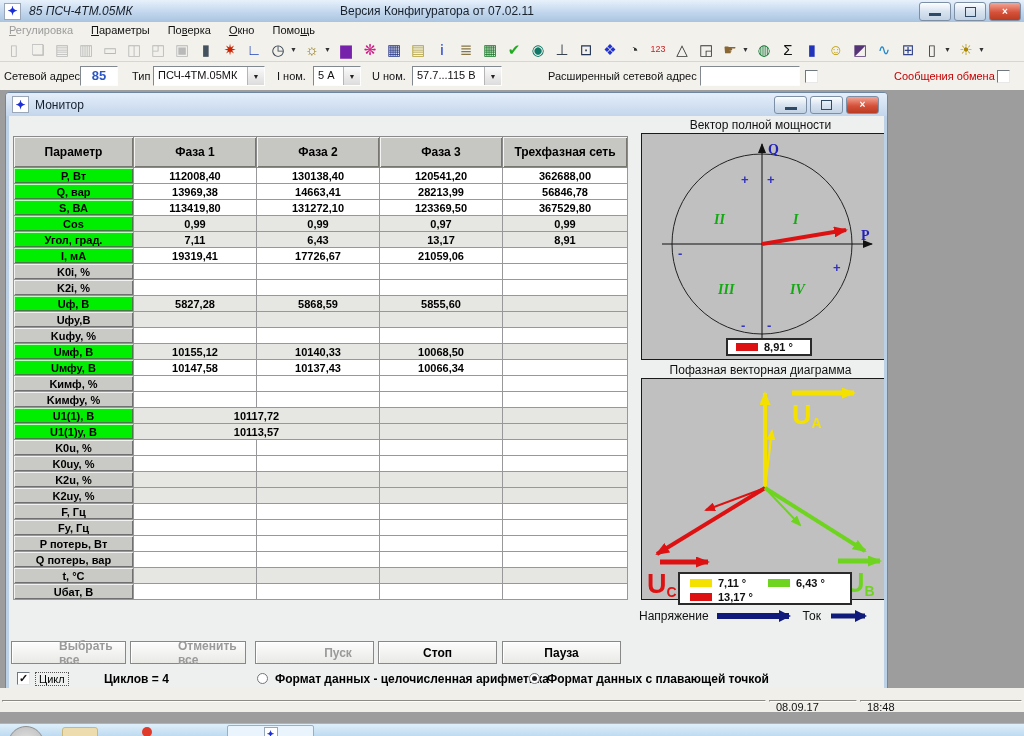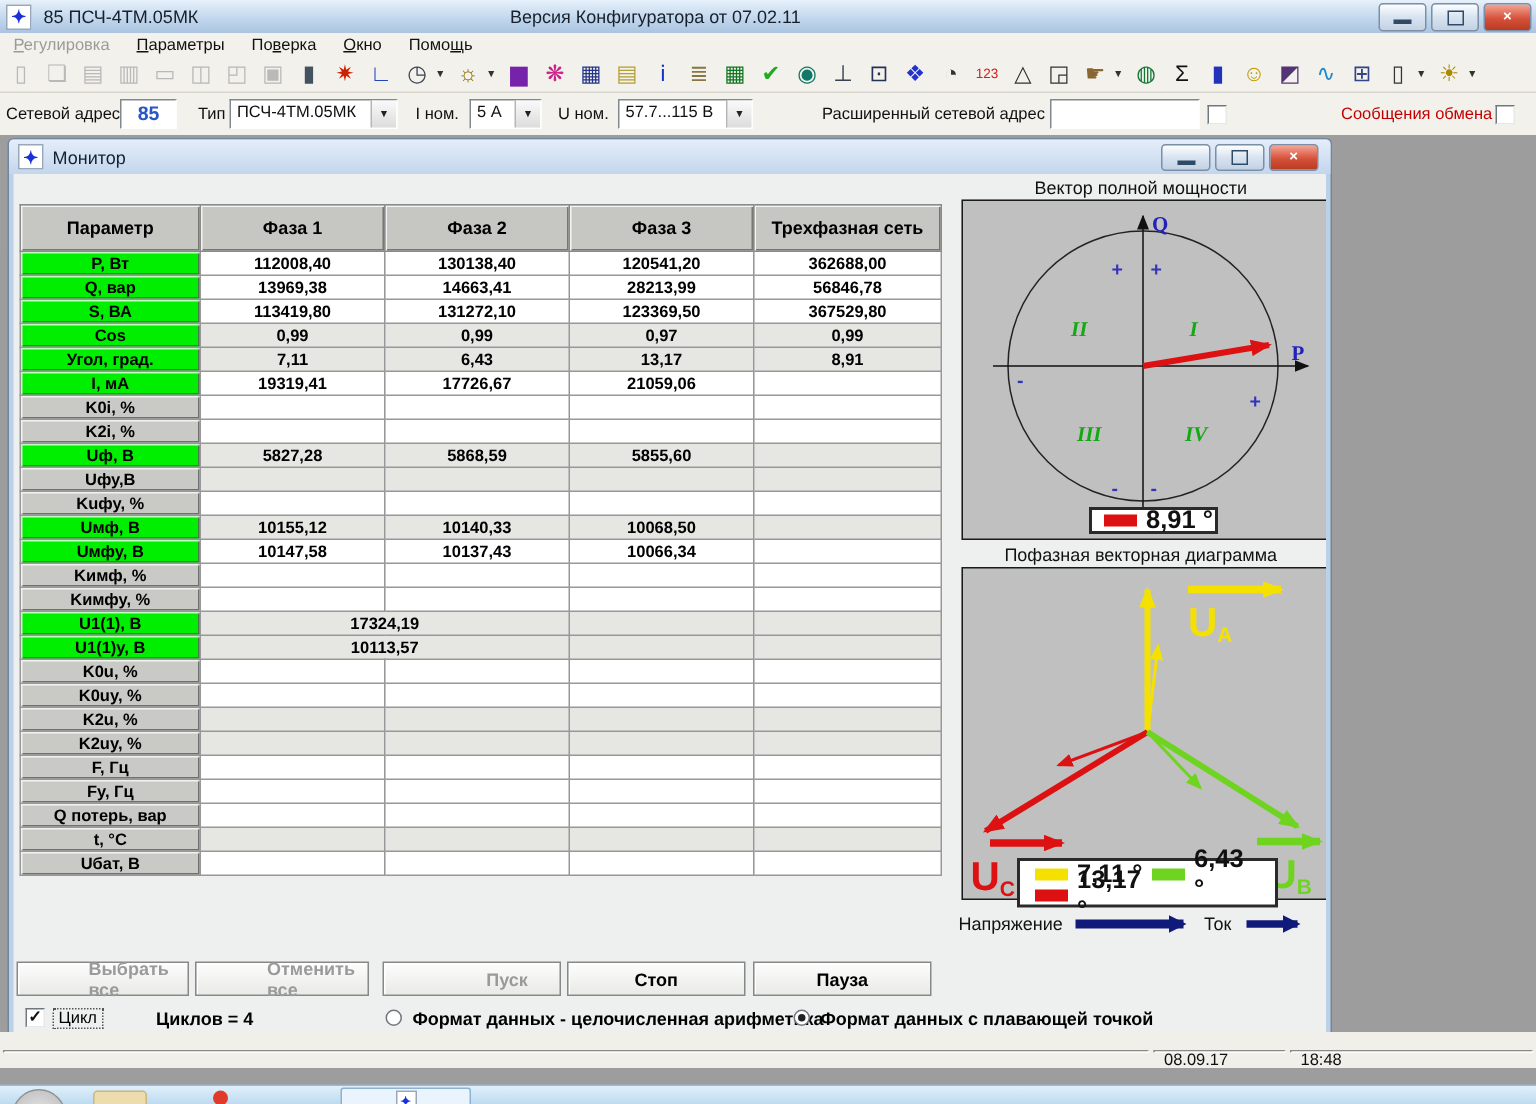--- a/index.html
+++ b/index.html
@@ -10,21 +10,21 @@
   }
   
   #titlebar{
     position:absolute;left:0;top:0;width:1024px;height:22px;
     background:linear-gradient(#e7f1fb,#bfd5ec 60%,#aac4e0);
     border-bottom:1px solid #8aa6c4;display:flex;align-items:center;
   }
   .appicon{width:15px;height:15px;background:#fff;border:1px solid #9aa7b8;
     display:flex;align-items:center;justify-content:center;flex:0 0 auto;}
   .appicon span{color:#1b2fd8;font-size:12px;line-height:12px;font-weight:bold;}
-  #titlebar .t-left{margin-left:8px;font-size:12px;color:#17202b;white-space:nowrap;}
+  #titlebar .t-left{margin-left:8px;font-size:12px;color:#17202b;white-space:nowrap;font-style:italic;}
   #titlebar .t-center{position:absolute;left:340px;font-size:12px;color:#17202b;white-space:nowrap;}
   #titlebar .appicon{margin-left:4px;}
   .capbtns{position:absolute;right:3px;top:2px;display:flex;gap:3px;}
   .capbtn{width:30px;height:17px;border:1px solid #7d8fa5;border-radius:3px;
     background:linear-gradient(#fdfeff,#d8e3f0 50%,#c2d2e4);
     display:flex;align-items:center;justify-content:center;
     font-size:10px;color:#223;line-height:10px;}
   .capbtn.close{background:linear-gradient(#f3a696,#d6513a 55%,#b93b22);color:#fff;font-weight:bold;}
   .capbtn .minbar{width:12px;height:3px;background:#2e4a66;margin-top:6px;}
   .capbtn .rest{width:9px;height:8px;border:1px solid #2e4a66;background:transparent;}
@@ -77,21 +77,21 @@
   #ptable td.lbl{box-shadow:inset 1px 1px 0 rgba(255,255,255,.75),inset -1px -1px 0 rgba(90,90,90,.8);}
   #ptable td.lbl.green{background:#00ef00;text-align:center;}
   #ptable td.lbl.gray{background:#c9c9c5;}
   #ptable td.val{background:#fff;}
   #ptable td.val.shaded{background:#e6e6e2;}
   
   .panel-title{position:absolute;left:628px;width:247px;text-align:center;font-size:12px;color:#111;}
   .gpanel{position:absolute;left:632px;width:245px;background:#c0c0c0;border:1px solid #1a1a1a;box-sizing:border-box;}
   #pv-panel{top:17px;height:227px;}
   #pd-panel{top:262px;height:222px;}
-  .legend-box{position:absolute;background:#fff;border:2px solid #2a2a2a;font-size:17px;font-weight:bold;color:#111;}
+  .legend-box{position:absolute;background:#fff;border:2px solid #2a2a2a;font-size:11px;font-weight:bold;color:#111;}
   #pv-legend{left:84px;top:204px;width:86px;height:18px;display:flex;align-items:center;gap:6px;padding-left:8px;box-sizing:border-box;}
   .swatch{width:22px;height:8px;flex:0 0 auto;}
   #pd-legend{left:36px;top:193px;width:174px;height:33px;padding:2px 0 0 10px;box-sizing:border-box;}
   .pd-row{display:flex;align-items:center;gap:6px;height:14px;}
   .pd-row .ang{width:44px;}
   #vt-row{position:absolute;left:630px;top:490px;width:250px;height:20px;display:flex;align-items:center;font-size:12px;color:#111;}
   
   .wbtn{position:absolute;top:525px;height:23px;border:1px solid #888;background:linear-gradient(#fdfdfd,#e9e9e6);
     box-shadow:inset 1px 1px 0 #fff;font-size:12px;font-weight:bold;color:#000;
     display:flex;align-items:center;justify-content:center;box-sizing:border-box;}
@@ -470,21 +470,21 @@
             </tr>
             <tr>
               <td class="lbl gray">Kимфу, %</td>
               <td class="val"></td>
               <td class="val"></td>
               <td class="val"></td>
               <td class="val"></td>
             </tr>
             <tr>
               <td class="lbl green">U1(1), В</td>
-              <td class="val shaded" colspan="2">17324,19</td>
+              <td class="val shaded" colspan="2">10117,72</td>
               <td class="val shaded"></td>
               <td class="val shaded"></td>
             </tr>
             <tr>
               <td class="lbl green">U1(1)у, В</td>
               <td class="val shaded" colspan="2">10113,57</td>
               <td class="val shaded"></td>
               <td class="val shaded"></td>
             </tr>
             <tr>
@@ -517,20 +517,27 @@
             </tr>
             <tr>
               <td class="lbl gray">F, Гц</td>
               <td class="val"></td>
               <td class="val"></td>
               <td class="val"></td>
               <td class="val"></td>
             </tr>
             <tr>
               <td class="lbl gray">Fу, Гц</td>
+              <td class="val"></td>
+              <td class="val"></td>
+              <td class="val"></td>
+              <td class="val"></td>
+            </tr>
+            <tr>
+              <td class="lbl gray">P потерь, Вт</td>
               <td class="val"></td>
               <td class="val"></td>
               <td class="val"></td>
               <td class="val"></td>
             </tr>
             <tr>
               <td class="lbl gray">Q потерь, вар</td>
               <td class="val"></td>
               <td class="val"></td>
               <td class="val"></td>

